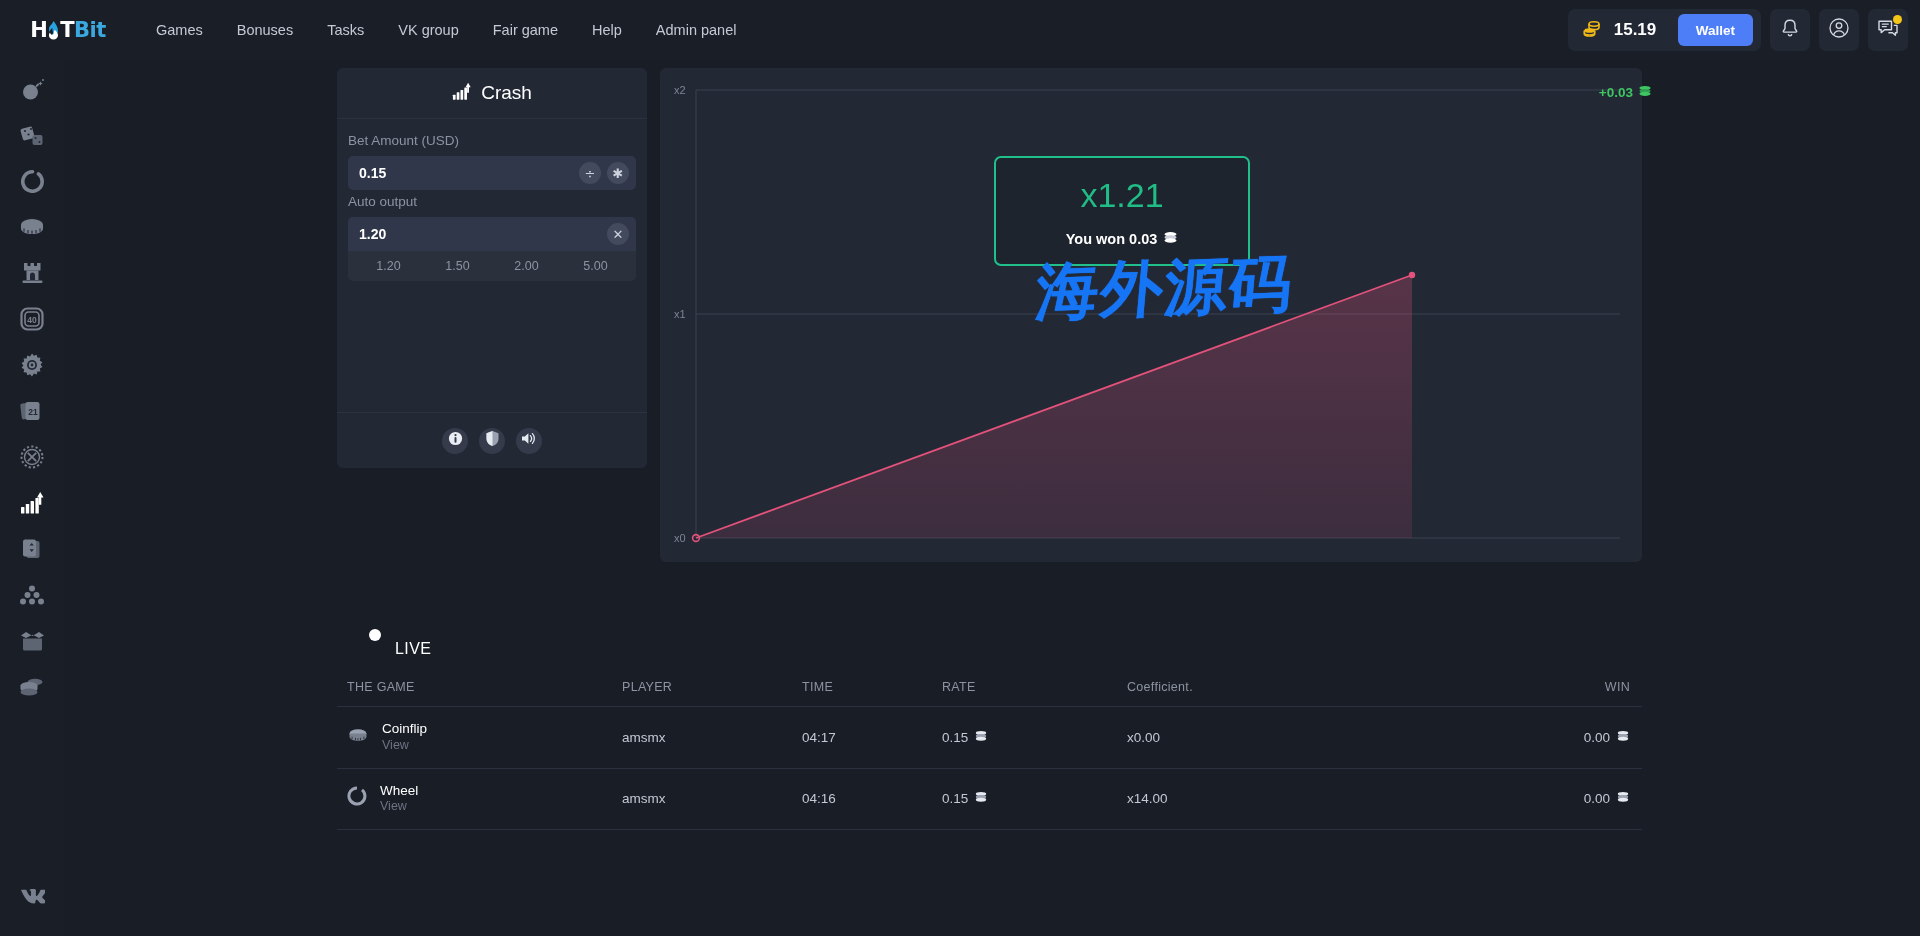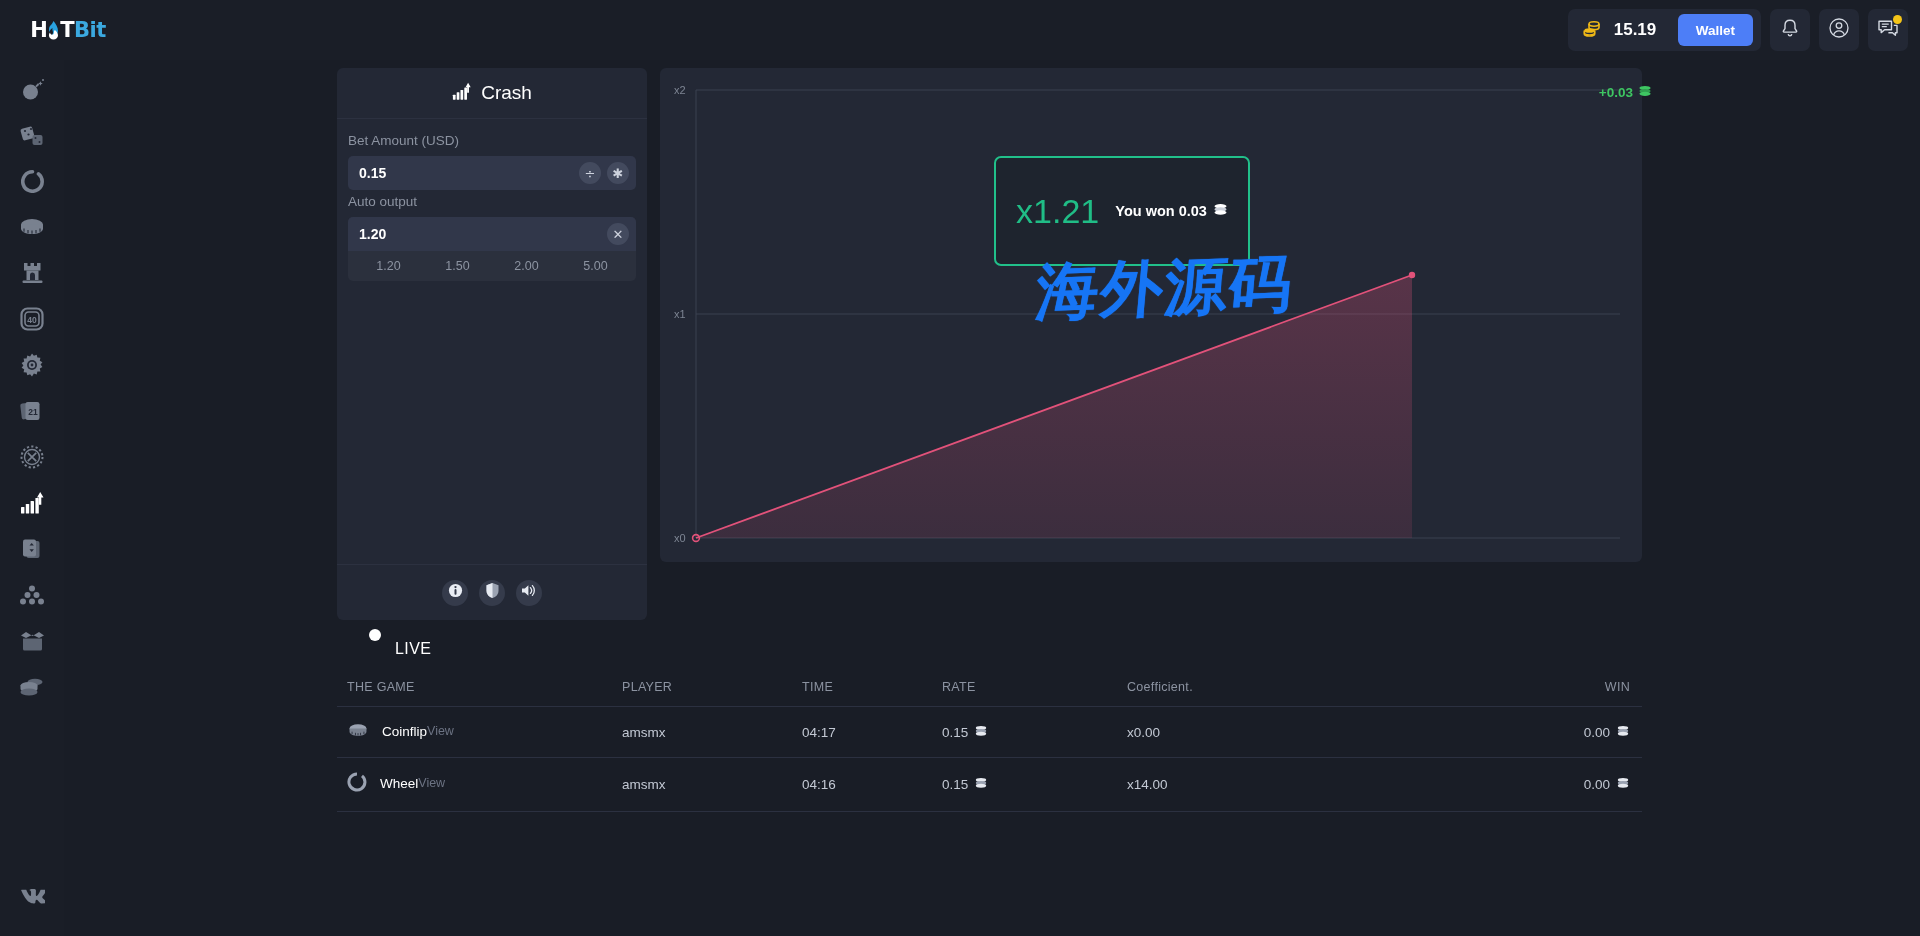--- a/index.html
+++ b/index.html
@@ -99,21 +99,21 @@
     overflow: hidden;
   }
 
   .game-row {
     position: absolute; left: 273px; top: 8px;
     width: 1305px; height: 500px;
   }
 
   
   .betpanel {
-    position: absolute; left: 0; top: 0; width: 310px; height: 552px;
+    position: absolute; left: 0; top: 0; width: 310px; height: 400px;
     background: #232835;
     border-radius: 6px;
     display: flex; flex-direction: column;
   }
   .bp-header {
     height: 51px; display: flex; align-items: center; justify-content: center;
     gap: 9px; border-bottom: 1px solid #2c3140;
   }
   .bp-title { color: #ffffff; font-size: 19px; }
   .bp-body { padding: 10px 11px 0 11px; flex: 1 1 auto; }
@@ -170,21 +170,21 @@
   .graph-inner { position: absolute; inset: 0; }
   .axis-label {
     position: absolute; color: #7d8593; font-size: 11px;
     font-family: "Liberation Sans", sans-serif;
   }
   .wincard {
     position: absolute; left: 334px; top: 88px;
     width: 256px; height: 110px;
     border: 2px solid #21c08a; border-radius: 7px;
     background: rgba(29,34,45,0.72);
-    display: flex; flex-direction: row;
+    display: flex; flex-direction: column;
     align-items: center; justify-content: center; gap: 16px;
     z-index: 6;
   }
   .wincard .mult { color: #20bd86; font-size: 34px; font-weight: normal; }
   .wincard .wontxt {
     color: #ffffff; font-size: 14.5px; font-weight: bold;
     display: flex; align-items: center; gap: 6px;
   }
   .watermark {
     position: absolute; left: 700px; top: 178px;
@@ -220,21 +220,21 @@
     padding: 14px 0; border-bottom: 1px solid #2b3040;
     font-size: 13.5px; color: #c3c9d4; vertical-align: middle;
   }
   .col-game { width: 285px; padding-left: 10px !important; }
   .col-player { width: 180px; }
   .col-time { width: 140px; }
   .col-rate { width: 185px; }
   .col-coef { width: 300px; margin-left: 8px; }
   .col-win { text-align: right; padding-right: 12px !important; }
   .gamecell { display: flex; align-items: center; gap: 13px; }
-  .gamecell .gtext { display: flex; flex-direction: row; line-height: 1.25; }
+  .gamecell .gtext { display: flex; flex-direction: column; line-height: 1.25; }
   .gname { color: #ffffff; font-size: 13.5px; }
   .gview { color: #6c7383; font-size: 12.5px; cursor: pointer; }
   .coinsfx { display: inline-flex; align-items: center; gap: 6px; }
   .val-num { color: #c3c9d4; }
 </style>
 </head>
 <body>
 
 <div class="topbar">
   <div class="logo">
@@ -242,20 +242,29 @@
     <span class="flame">
       <svg width="15" height="19" viewBox="0 0 15 19">
         <path d="M7.5 0C6 4 3 4.5 3 8.5c0 1.2.4 2.1 1 2.8C3.4 10.2 4.5 8 6.5 7c-.5 2 .5 3 .5 4.5 0 1-.5 1.6-1.2 2 .6.4 1.4.6 2.2.6 2.4 0 4-1.7 4-4.1C12 6.3 9.8 3 7.5 0z" fill="#29a3e0"></path>
         <path d="M7.5 18.6c-2.6 0-4.6-1.8-4.6-4.3 0-1.1.4-2 1.1-2.7.2 1.3 1 2.1 2 2.1 1.1 0 1.8-.7 1.8-1.9 0-1 .3-2 1-2.7 1.6 1.3 3.2 3 3.2 5.2 0 2.5-1.9 4.3-4.5 4.3z" fill="#ffffff"></path>
       </svg>
     </span>
     <span class="w">T</span>
     <span class="b">Bit</span>
   </div>
 
+  <nav class="nav">
+    <a href="#">Games</a>
+    <a href="#">Bonuses</a>
+    <a href="#">Tasks</a>
+    <a href="#">VK group</a>
+    <a href="#">Fair game</a>
+    <a href="#">Help</a>
+    <a href="#">Admin panel</a>
+  </nav>
 
   <div class="topright">
     <div class="balance-pill">
       <span>
         <svg width="20" height="20" viewBox="0 0 20 20">
           <ellipse cx="12" cy="6" rx="5" ry="2.2" fill="none" stroke="#f0b917" stroke-width="1.6"></ellipse>
           <path d="M7 6v3.4c0 1.2 2.2 2.2 5 2.2s5-1 5-2.2V6" fill="none" stroke="#f0b917" stroke-width="1.6"></path>
           <ellipse cx="7.5" cy="12.5" rx="5.2" ry="2.3" fill="#f0b917"></ellipse>
           <path d="M2.3 12.5v3.2c0 1.3 2.3 2.3 5.2 2.3s5.2-1 5.2-2.3v-3.2" fill="none" stroke="#f0b917" stroke-width="1.7"></path>
           <path d="M2.3 14.6c0 1.3 2.3 2.3 5.2 2.3s5.2-1 5.2-2.3" fill="none" stroke="#f0b917" stroke-width="1.2"></path>

